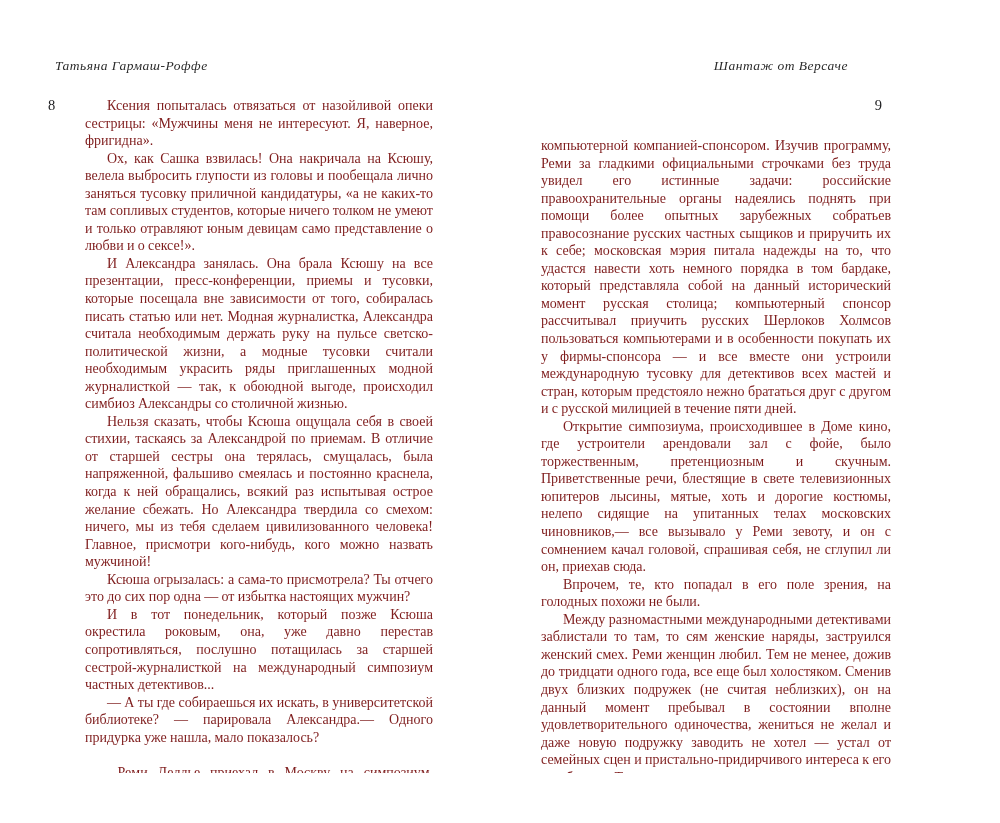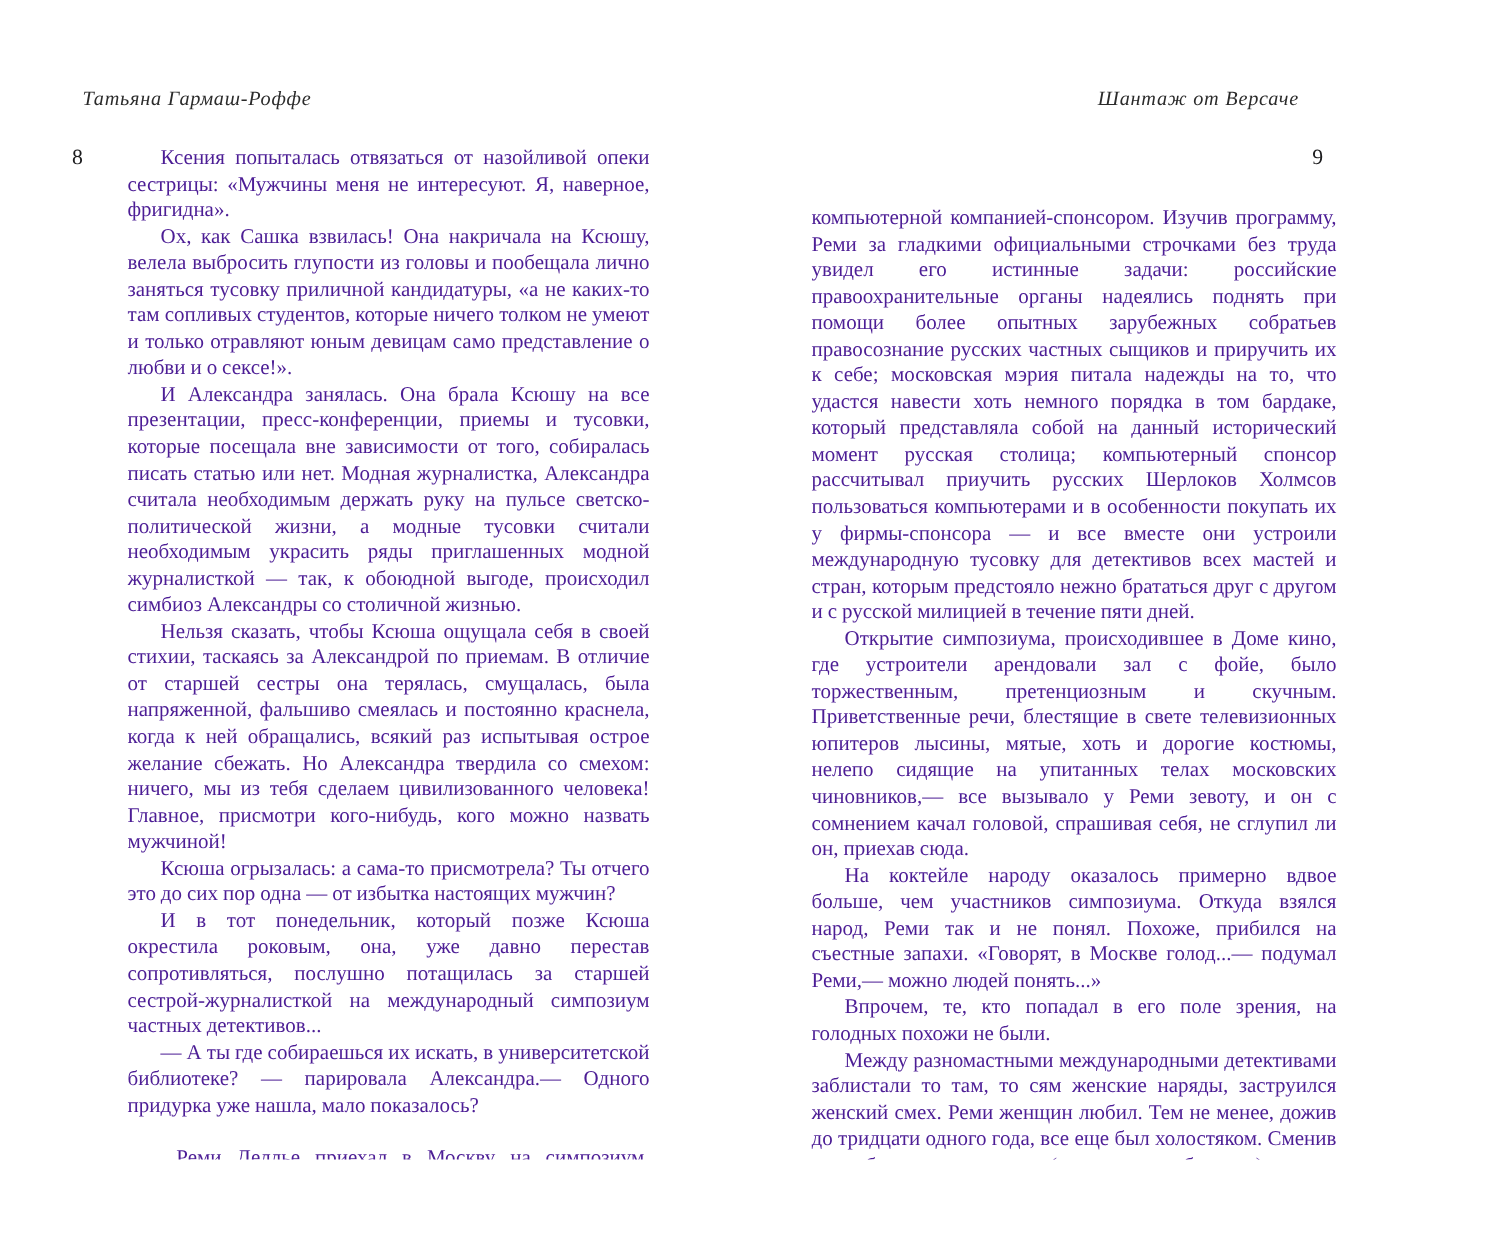--- a/index.html
+++ b/index.html
@@ -20,38 +20,38 @@
   .running-head {
     position: absolute;
     top: 58px;
     font-style: italic;
     font-size: 13.5px;
     letter-spacing: 0.5px;
     color: #2b2b2b;
     white-space: nowrap;
   }
   .running-head-left { left: 55px; }
-  .running-head-right { right: 82px; }
+  .running-head-right { right: 100px; }
   .page-number {
     position: absolute;
     top: 97px;
     font-size: 14.5px;
     color: #1c1c1e;
   }
   .page-number-left { left: 48px; }
   .page-number-right { right: 66px; }
   .text-column {
     position: absolute;
     top: 97px;
     bottom: 50px;
     overflow: hidden;
     text-align: justify;
     font-size: 14px;
     line-height: 17.55px;
-    color: #4c1d95;
+    color: #7f1d1d;
   }
   .col-left { left: 85px; width: 348px; }
   .col-right { left: 541px; width: 350px; margin-top: 40px; }
   .para {
     text-indent: 22px;
     hyphens: auto;
     -webkit-hyphens: auto;
     word-spacing: -0.2px;
   }
   .para.no-indent { text-indent: 0; }
@@ -77,18 +77,17 @@
       <p class="para">Нельзя сказать, чтобы Ксюша ощущала себя в своей стихии, таскаясь за Александрой по приемам. В отличие от старшей сестры она терялась, смущалась, была напряженной, фальшиво смеялась и постоянно краснела, когда к ней обращались, всякий раз испытывая острое желание сбежать. Но Александра твердила со смехом: ничего, мы из тебя сделаем цивилизованного человека! Главное, присмотри кого-нибудь, кого можно назвать мужчиной!</p>
       <p class="para">Ксюша огрызалась: а сама-то присмотрела? Ты отчего это до сих пор одна — от избытка настоящих мужчин?</p>
       <p class="para">И в тот понедельник, который позже Ксюша окрестила роковым, она, уже давно перестав сопротивляться, послушно потащилась за старшей сестрой-журналисткой на международный симпозиум частных детективов...</p>
       <p class="para">— А ты где собираешься их искать, в университетской библиотеке? — парировала Александра.— Одного придурка уже нашла, мало показалось?</p>
       <p class="para space-before">...Реми Деллье приехал в Москву на симпозиум, организованный русским МВД, мэрией Москвы и крупной</p>
     </div>
 
   <div class="text-column col-right">
       <p class="para no-indent">компьютерной компанией-спонсором. Изучив программу, Реми за гладкими официальными строчками без труда увидел его истинные задачи: российские правоохранительные органы надеялись поднять при помощи более опытных зарубежных собратьев правосознание русских частных сыщиков и приручить их к себе; московская мэрия питала надежды на то, что удастся навести хоть немного порядка в том бардаке, который представляла собой на данный исторический момент русская столица; компьютерный спонсор рассчитывал приучить русских Шерлоков Холмсов пользоваться компьютерами и в особенности покупать их у фирмы-спонсора — и все вместе они устроили международную тусовку для детективов всех мастей и стран, которым предстояло нежно брататься друг с другом и с русской милицией в течение пяти дней.</p>
       <p class="para">Открытие симпозиума, происходившее в Доме кино, где устроители арендовали зал с фойе, было торжественным, претенциозным и скучным. Приветственные речи, блестящие в свете телевизионных юпитеров лысины, мятые, хоть и дорогие костюмы, нелепо сидящие на упитанных телах московских чиновников,— все вызывало у Реми зевоту, и он с сомнением качал головой, спрашивая себя, не сглупил ли он, приехав сюда.</p>
-      <p class="para">На коктейле народу оказалось примерно вдвое больше, чем участников симпозиума. Откуда взялся народ, Реми так и не понял. Похоже, прибился на съестные запахи. «Говорят, в Москве голод...— подумал Реми,— можно людей понять...»</p>
       <p class="para">Впрочем, те, кто попадал в его поле зрения, на голодных похожи не были.</p>
       <p class="para">Между разномастными международными детективами заблистали то там, то сям женские наряды, заструился женский смех. Реми женщин любил. Тем не менее, дожив до тридцати одного года, все еще был холостяком. Сменив двух близких подружек (не считая неблизких), он на данный момент пребывал в состоянии вполне удовлетворительного одиночества, жениться не желал и даже новую подружку заводить не хотел — устал от семейных сцен и пристально-придирчивого интереса к его заработкам. Так что если</p>
     </div>
 
 </div>
 
 </body></html>

